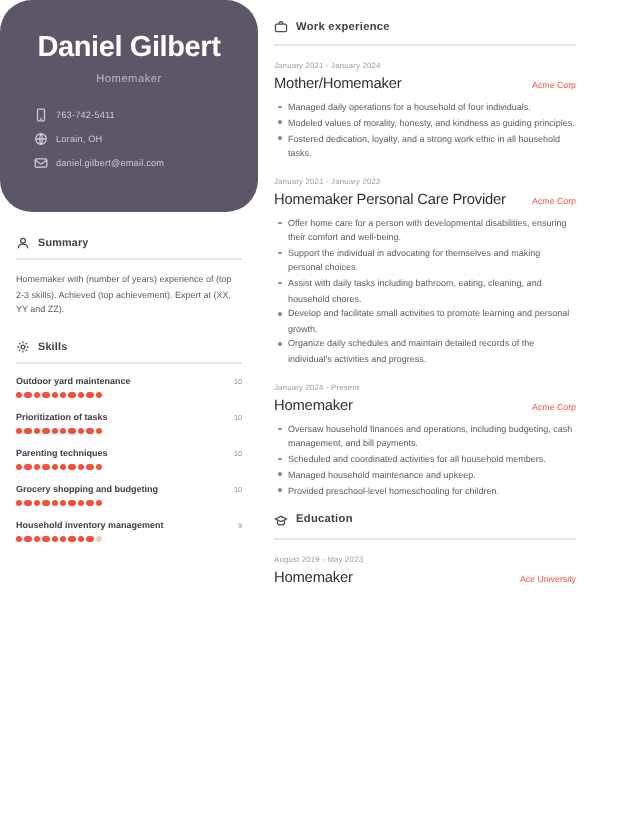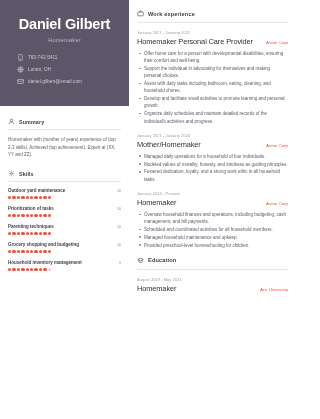--- a/index.html
+++ b/index.html
@@ -11,20 +11,21 @@
   }
   .page { position: relative; width: 297px; height: 419px; display: flex; background:#fff; }
 
   
   .left { width: 129px; flex: 0 0 129px; background:#ffffff; }
 
   .hero {
     background: #5c5668;
     padding: 17px 12px 16px 12px;
     min-height: 91px;
+    border-radius: 16px;
   }
   .name {
     color: #ffffff;
     font-size: 14.5px;
     font-weight: bold;
     letter-spacing: -0.2px;
     text-align: center;
     line-height: 1.05;
   }
   .role {
@@ -281,43 +282,43 @@
         <span class="rsec-icon">
           <svg width="7" height="7" viewBox="0 0 24 24" fill="none" stroke="currentColor" stroke-width="2.2">
             <rect x="2.5" y="7" width="19" height="13" rx="2"></rect>
               <path d="M9 7V5a2 2 0 012-2h2a2 2 0 012 2v2"></path>
           </svg>
         </span>
         <span class="rsec-title">Work experience</span>
       </div>
       <div id="work-list">
           <div class="entry">
+            <div class="entry-date">January 2021 - January 2024</div>
+            <div class="entry-row">
+              <div class="entry-title">Mother/Homemaker</div>
+              <div class="entry-org">Acme Corp</div>
+            </div>
+            <ul class="bullets">
+              <li>Managed daily operations for a household of four individuals.</li>
+              <li>Modeled values of morality, honesty, and kindness as guiding principles.</li>
+              <li>Fostered dedication, loyalty, and a strong work ethic in all household tasks.</li>
+            </ul>
+          </div>
+          <div class="entry">
             <div class="entry-date">January 2021 - January 2022</div>
             <div class="entry-row">
               <div class="entry-title">Homemaker Personal Care Provider</div>
               <div class="entry-org">Acme Corp</div>
             </div>
             <ul class="bullets">
               <li>Offer home care for a person with developmental disabilities, ensuring their comfort and well-being.</li>
               <li>Support the individual in advocating for themselves and making personal choices.</li>
               <li>Assist with daily tasks including bathroom, eating, cleaning, and household chores.</li>
               <li>Develop and facilitate small activities to promote learning and personal growth.</li>
               <li>Organize daily schedules and maintain detailed records of the individual's activities and progress.</li>
-            </ul>
-          </div>
-          <div class="entry">
-            <div class="entry-date">January 2021 - January 2024</div>
-            <div class="entry-row">
-              <div class="entry-title">Mother/Homemaker</div>
-              <div class="entry-org">Acme Corp</div>
-            </div>
-            <ul class="bullets">
-              <li>Managed daily operations for a household of four individuals.</li>
-              <li>Modeled values of morality, honesty, and kindness as guiding principles.</li>
-              <li>Fostered dedication, loyalty, and a strong work ethic in all household tasks.</li>
             </ul>
           </div>
           <div class="entry">
             <div class="entry-date">January 2024 - Present</div>
             <div class="entry-row">
               <div class="entry-title">Homemaker</div>
               <div class="entry-org">Acme Corp</div>
             </div>
             <ul class="bullets">
               <li>Oversaw household finances and operations, including budgeting, cash management, and bill payments.</li>

